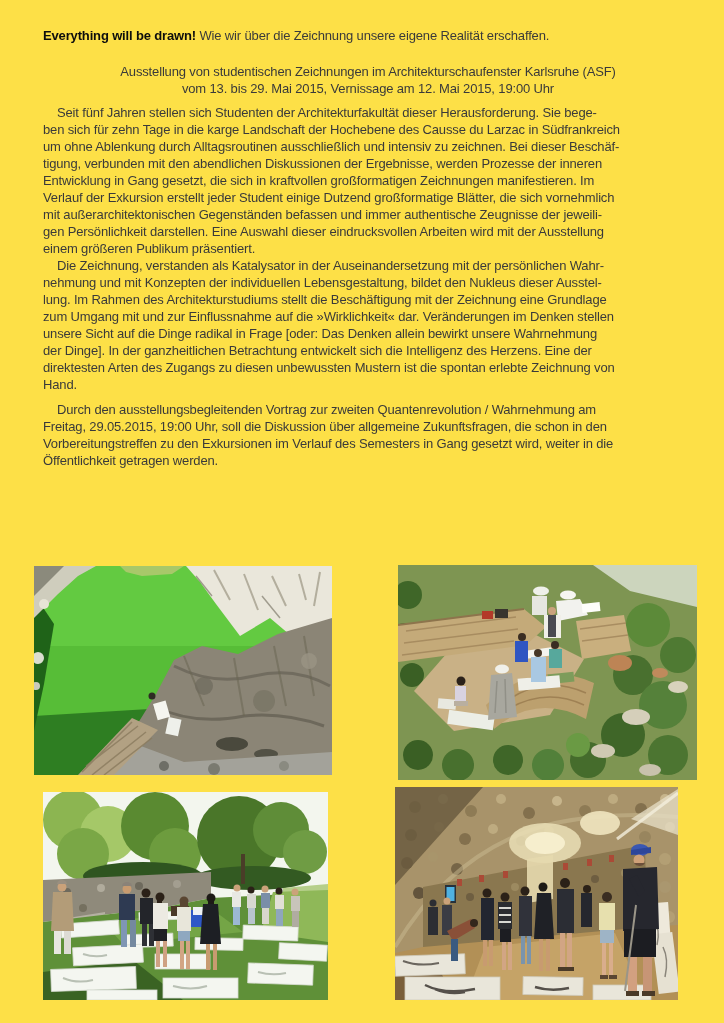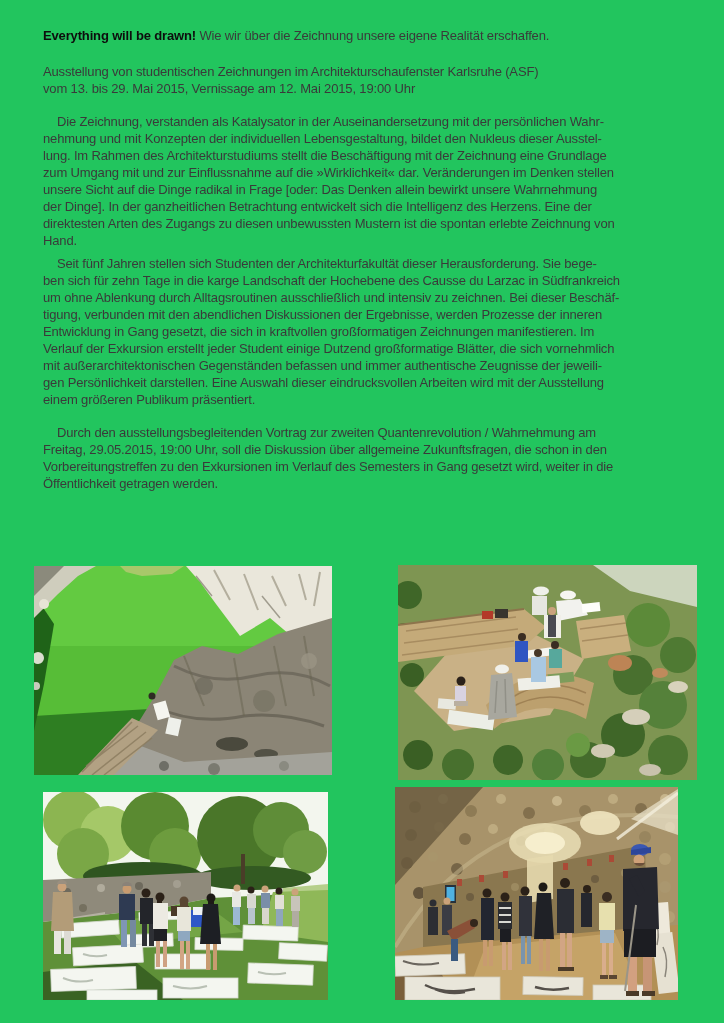--- a/index.html
+++ b/index.html
@@ -1,71 +1,71 @@
 <!DOCTYPE html>
 <html lang="de"><head>
 <meta charset="utf-8">
 <style>
   html,body{margin:0;padding:0;background:#ffffff;}
   .page{
     position:relative;
     width:724px;height:1023px;
-    background:#22c55e;
+    background:#fde047;
     font-family:"Liberation Sans", sans-serif;
     color:#3a3a3a;
     overflow:hidden;
   }
   .text-col{
     position:absolute;
     left:43px;top:27px;width:650px;
     font-size:13px;line-height:17px;letter-spacing:-0.15px;
   }
   .doc-title{margin:0 0 19px 0;}
   .doc-title .lead{font-weight:bold;color:#0d0d0d;}
   .pre{white-space:pre-line;}
-  .event-block{margin:0 0 16px 0;}
+  .event-block{margin:0 0 7px 0;text-align:center;}
   .para{margin:0;text-indent:14px;}
   .para.p2{margin-top:6px;}
-  .para.p3{margin-top:16px;}
+  .para.p3{margin-top:8px;}
   .credits{margin:22px 0 0 0;}
   .photo{position:absolute;display:block;}
   .photo.p1{left:34px;top:566px;}
   .photo.p2{left:398px;top:565px;}
   .photo.p3{left:43px;top:792px;}
   .photo.p4{left:395px;top:787px;}
 </style>
 </head>
 <body>
 
 <div class="page">
 
   <div class="text-col">
 
     <p class="doc-title"><span class="lead">Everything will be drawn!</span> <span class="tagline">Wie wir über die Zeichnung unsere eigene Realität erschaffen.</span></p>
 
     <div class="pre event-block">Ausstellung von studentischen Zeichnungen im Architekturschaufenster Karlsruhe (ASF)
 vom 13. bis 29. Mai 2015, Vernissage am 12. Mai 2015, 19:00 Uhr</div>
 
-    <div class="pre para p1">Die Zeichnung, verstanden als Katalysator in der Auseinandersetzung mit der persönlichen Wahr-
-nehmung und mit Konzepten der individuellen Lebensgestaltung, bildet den Nukleus dieser Ausstel-
-lung. Im Rahmen des Architekturstudiums stellt die Beschäftigung mit der Zeichnung eine Grundlage
-zum Umgang mit und zur Einflussnahme auf die »Wirklichkeit« dar. Veränderungen im Denken stellen
-unsere Sicht auf die Dinge radikal in Frage [oder: Das Denken allein bewirkt unsere Wahrnehmung
-der Dinge]. In der ganzheitlichen Betrachtung entwickelt sich die Intelligenz des Herzens. Eine der
-direktesten Arten des Zugangs zu diesen unbewussten Mustern ist die spontan erlebte Zeichnung von
-Hand.</div>
     <div class="pre para p2">Seit fünf Jahren stellen sich Studenten der Architekturfakultät dieser Herausforderung. Sie bege-
 ben sich für zehn Tage in die karge Landschaft der Hochebene des Causse du Larzac in Südfrankreich
 um ohne Ablenkung durch Alltagsroutinen ausschließlich und intensiv zu zeichnen. Bei dieser Beschäf-
 tigung, verbunden mit den abendlichen Diskussionen der Ergebnisse, werden Prozesse der inneren
 Entwicklung in Gang gesetzt, die sich in kraftvollen großformatigen Zeichnungen manifestieren. Im
 Verlauf der Exkursion erstellt jeder Student einige Dutzend großformatige Blätter, die sich vornehmlich
 mit außerarchitektonischen Gegenständen befassen und immer authentische Zeugnisse der jeweili-
 gen Persönlichkeit darstellen. Eine Auswahl dieser eindrucksvollen Arbeiten wird mit der Ausstellung
 einem größeren Publikum präsentiert.</div>
+    <div class="pre para p1">Die Zeichnung, verstanden als Katalysator in der Auseinandersetzung mit der persönlichen Wahr-
+nehmung und mit Konzepten der individuellen Lebensgestaltung, bildet den Nukleus dieser Ausstel-
+lung. Im Rahmen des Architekturstudiums stellt die Beschäftigung mit der Zeichnung eine Grundlage
+zum Umgang mit und zur Einflussnahme auf die »Wirklichkeit« dar. Veränderungen im Denken stellen
+unsere Sicht auf die Dinge radikal in Frage [oder: Das Denken allein bewirkt unsere Wahrnehmung
+der Dinge]. In der ganzheitlichen Betrachtung entwickelt sich die Intelligenz des Herzens. Eine der
+direktesten Arten des Zugangs zu diesen unbewussten Mustern ist die spontan erlebte Zeichnung von
+Hand.</div>
     <div class="pre para p3">Durch den ausstellungsbegleitenden Vortrag zur zweiten Quantenrevolution / Wahrnehmung am
 Freitag, 29.05.2015, 19:00 Uhr, soll die Diskussion über allgemeine Zukunftsfragen, die schon in den
 Vorbereitungstreffen zu den Exkursionen im Verlauf des Semesters in Gang gesetzt wird, weiter in die
 Öffentlichkeit getragen werden.</div>
 
   </div>
 
   <svg class="photo p1" width="298" height="209" viewBox="0 0 298 209" role="img">
     <rect width="298" height="209" fill="#57bd37"></rect>
     <rect width="298" height="80" fill="#63ca41"></rect>

